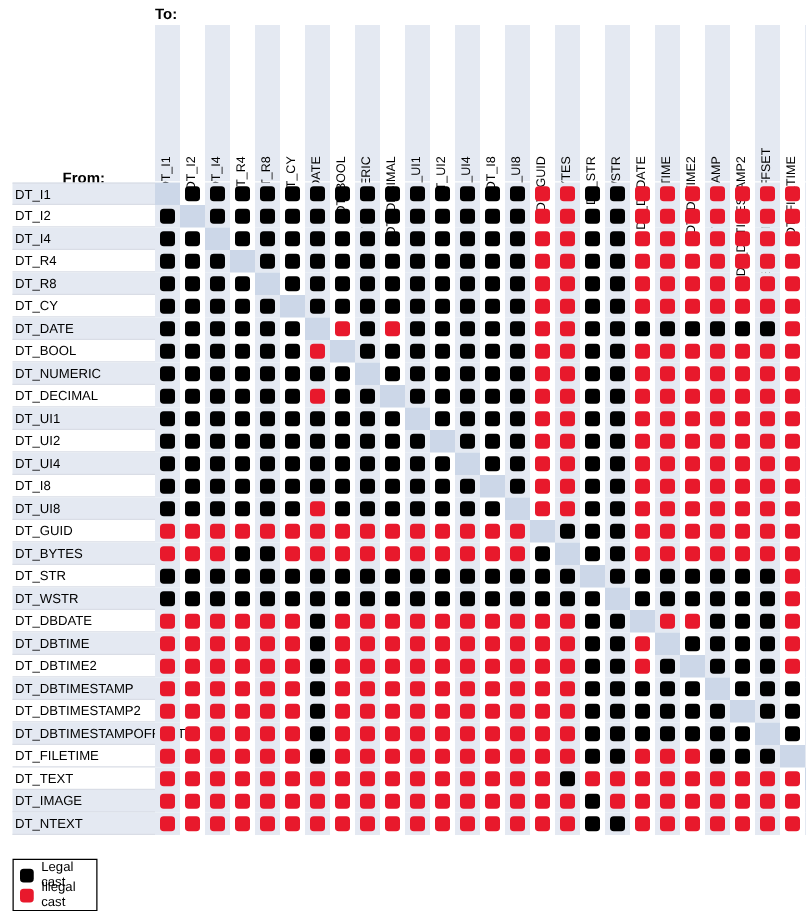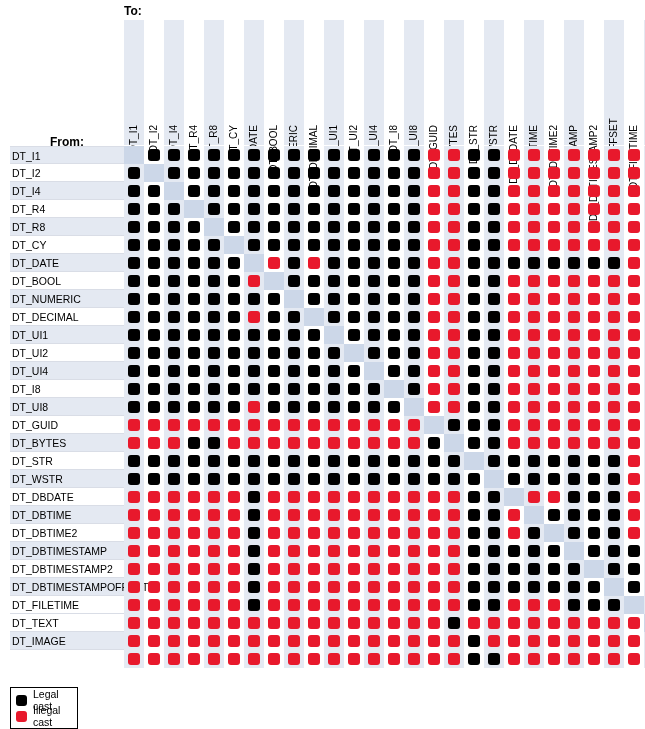--- a/index.html
+++ b/index.html
@@ -260,20 +260,21 @@
       <div class="rowhead alt">DT_WSTR</div>
       <div class="rowhead">DT_DBDATE</div>
       <div class="rowhead alt">DT_DBTIME</div>
       <div class="rowhead">DT_DBTIME2</div>
       <div class="rowhead alt">DT_DBTIMESTAMP</div>
       <div class="rowhead">DT_DBTIMESTAMP2</div>
       <div class="rowhead alt">DT_DBTIMESTAMPOFFSET</div>
       <div class="rowhead">DT_FILETIME</div>
       <div class="rowhead">DT_TEXT</div>
       <div class="rowhead alt">DT_IMAGE</div>
+      <div class="rowhead alt">DT_NTEXT</div>
     </div>
   <div id="grid">
       <div class="grow"><div class="gcell diag"></div><div class="gcell"><span class="dot legal"></span></div><div class="gcell stripe"><span class="dot legal"></span></div><div class="gcell"><span class="dot legal"></span></div><div class="gcell stripe"><span class="dot legal"></span></div><div class="gcell"><span class="dot legal"></span></div><div class="gcell stripe"><span class="dot legal"></span></div><div class="gcell"><span class="dot legal"></span></div><div class="gcell stripe"><span class="dot legal"></span></div><div class="gcell"><span class="dot legal"></span></div><div class="gcell stripe"><span class="dot legal"></span></div><div class="gcell"><span class="dot legal"></span></div><div class="gcell stripe"><span class="dot legal"></span></div><div class="gcell"><span class="dot legal"></span></div><div class="gcell stripe"><span class="dot legal"></span></div><div class="gcell"><span class="dot illegal"></span></div><div class="gcell stripe"><span class="dot illegal"></span></div><div class="gcell"><span class="dot legal"></span></div><div class="gcell stripe"><span class="dot legal"></span></div><div class="gcell"><span class="dot illegal"></span></div><div class="gcell stripe"><span class="dot illegal"></span></div><div class="gcell"><span class="dot illegal"></span></div><div class="gcell stripe"><span class="dot illegal"></span></div><div class="gcell"><span class="dot illegal"></span></div><div class="gcell stripe"><span class="dot illegal"></span></div><div class="gcell"><span class="dot illegal"></span></div><div class="gcell stripe"></div></div>
       <div class="grow"><div class="gcell stripe"><span class="dot legal"></span></div><div class="gcell diag"></div><div class="gcell stripe"><span class="dot legal"></span></div><div class="gcell"><span class="dot legal"></span></div><div class="gcell stripe"><span class="dot legal"></span></div><div class="gcell"><span class="dot legal"></span></div><div class="gcell stripe"><span class="dot legal"></span></div><div class="gcell"><span class="dot legal"></span></div><div class="gcell stripe"><span class="dot legal"></span></div><div class="gcell"><span class="dot legal"></span></div><div class="gcell stripe"><span class="dot legal"></span></div><div class="gcell"><span class="dot legal"></span></div><div class="gcell stripe"><span class="dot legal"></span></div><div class="gcell"><span class="dot legal"></span></div><div class="gcell stripe"><span class="dot legal"></span></div><div class="gcell"><span class="dot illegal"></span></div><div class="gcell stripe"><span class="dot illegal"></span></div><div class="gcell"><span class="dot legal"></span></div><div class="gcell stripe"><span class="dot legal"></span></div><div class="gcell"><span class="dot illegal"></span></div><div class="gcell stripe"><span class="dot illegal"></span></div><div class="gcell"><span class="dot illegal"></span></div><div class="gcell stripe"><span class="dot illegal"></span></div><div class="gcell"><span class="dot illegal"></span></div><div class="gcell stripe"><span class="dot illegal"></span></div><div class="gcell"><span class="dot illegal"></span></div><div class="gcell stripe"></div></div>
       <div class="grow"><div class="gcell stripe"><span class="dot legal"></span></div><div class="gcell"><span class="dot legal"></span></div><div class="gcell diag"></div><div class="gcell"><span class="dot legal"></span></div><div class="gcell stripe"><span class="dot legal"></span></div><div class="gcell"><span class="dot legal"></span></div><div class="gcell stripe"><span class="dot legal"></span></div><div class="gcell"><span class="dot legal"></span></div><div class="gcell stripe"><span class="dot legal"></span></div><div class="gcell"><span class="dot legal"></span></div><div class="gcell stripe"><span class="dot legal"></span></div><div class="gcell"><span class="dot legal"></span></div><div class="gcell stripe"><span class="dot legal"></span></div><div class="gcell"><span class="dot legal"></span></div><div class="gcell stripe"><span class="dot legal"></span></div><div class="gcell"><span class="dot illegal"></span></div><div class="gcell stripe"><span class="dot illegal"></span></div><div class="gcell"><span class="dot legal"></span></div><div class="gcell stripe"><span class="dot legal"></span></div><div class="gcell"><span class="dot illegal"></span></div><div class="gcell stripe"><span class="dot illegal"></span></div><div class="gcell"><span class="dot illegal"></span></div><div class="gcell stripe"><span class="dot illegal"></span></div><div class="gcell"><span class="dot illegal"></span></div><div class="gcell stripe"><span class="dot illegal"></span></div><div class="gcell"><span class="dot illegal"></span></div><div class="gcell stripe"></div></div>
       <div class="grow"><div class="gcell stripe"><span class="dot legal"></span></div><div class="gcell"><span class="dot legal"></span></div><div class="gcell stripe"><span class="dot legal"></span></div><div class="gcell diag"></div><div class="gcell stripe"><span class="dot legal"></span></div><div class="gcell"><span class="dot legal"></span></div><div class="gcell stripe"><span class="dot legal"></span></div><div class="gcell"><span class="dot legal"></span></div><div class="gcell stripe"><span class="dot legal"></span></div><div class="gcell"><span class="dot legal"></span></div><div class="gcell stripe"><span class="dot legal"></span></div><div class="gcell"><span class="dot legal"></span></div><div class="gcell stripe"><span class="dot legal"></span></div><div class="gcell"><span class="dot legal"></span></div><div class="gcell stripe"><span class="dot legal"></span></div><div class="gcell"><span class="dot illegal"></span></div><div class="gcell stripe"><span class="dot illegal"></span></div><div class="gcell"><span class="dot legal"></span></div><div class="gcell stripe"><span class="dot legal"></span></div><div class="gcell"><span class="dot illegal"></span></div><div class="gcell stripe"><span class="dot illegal"></span></div><div class="gcell"><span class="dot illegal"></span></div><div class="gcell stripe"><span class="dot illegal"></span></div><div class="gcell"><span class="dot illegal"></span></div><div class="gcell stripe"><span class="dot illegal"></span></div><div class="gcell"><span class="dot illegal"></span></div><div class="gcell stripe"></div></div>
       <div class="grow"><div class="gcell stripe"><span class="dot legal"></span></div><div class="gcell"><span class="dot legal"></span></div><div class="gcell stripe"><span class="dot legal"></span></div><div class="gcell"><span class="dot legal"></span></div><div class="gcell diag"></div><div class="gcell"><span class="dot legal"></span></div><div class="gcell stripe"><span class="dot legal"></span></div><div class="gcell"><span class="dot legal"></span></div><div class="gcell stripe"><span class="dot legal"></span></div><div class="gcell"><span class="dot legal"></span></div><div class="gcell stripe"><span class="dot legal"></span></div><div class="gcell"><span class="dot legal"></span></div><div class="gcell stripe"><span class="dot legal"></span></div><div class="gcell"><span class="dot legal"></span></div><div class="gcell stripe"><span class="dot legal"></span></div><div class="gcell"><span class="dot illegal"></span></div><div class="gcell stripe"><span class="dot illegal"></span></div><div class="gcell"><span class="dot legal"></span></div><div class="gcell stripe"><span class="dot legal"></span></div><div class="gcell"><span class="dot illegal"></span></div><div class="gcell stripe"><span class="dot illegal"></span></div><div class="gcell"><span class="dot illegal"></span></div><div class="gcell stripe"><span class="dot illegal"></span></div><div class="gcell"><span class="dot illegal"></span></div><div class="gcell stripe"><span class="dot illegal"></span></div><div class="gcell"><span class="dot illegal"></span></div><div class="gcell stripe"></div></div>
       <div class="grow"><div class="gcell stripe"><span class="dot legal"></span></div><div class="gcell"><span class="dot legal"></span></div><div class="gcell stripe"><span class="dot legal"></span></div><div class="gcell"><span class="dot legal"></span></div><div class="gcell stripe"><span class="dot legal"></span></div><div class="gcell diag"></div><div class="gcell stripe"><span class="dot legal"></span></div><div class="gcell"><span class="dot legal"></span></div><div class="gcell stripe"><span class="dot legal"></span></div><div class="gcell"><span class="dot legal"></span></div><div class="gcell stripe"><span class="dot legal"></span></div><div class="gcell"><span class="dot legal"></span></div><div class="gcell stripe"><span class="dot legal"></span></div><div class="gcell"><span class="dot legal"></span></div><div class="gcell stripe"><span class="dot legal"></span></div><div class="gcell"><span class="dot illegal"></span></div><div class="gcell stripe"><span class="dot illegal"></span></div><div class="gcell"><span class="dot legal"></span></div><div class="gcell stripe"><span class="dot legal"></span></div><div class="gcell"><span class="dot illegal"></span></div><div class="gcell stripe"><span class="dot illegal"></span></div><div class="gcell"><span class="dot illegal"></span></div><div class="gcell stripe"><span class="dot illegal"></span></div><div class="gcell"><span class="dot illegal"></span></div><div class="gcell stripe"><span class="dot illegal"></span></div><div class="gcell"><span class="dot illegal"></span></div><div class="gcell stripe"></div></div>
       <div class="grow"><div class="gcell stripe"><span class="dot legal"></span></div><div class="gcell"><span class="dot legal"></span></div><div class="gcell stripe"><span class="dot legal"></span></div><div class="gcell"><span class="dot legal"></span></div><div class="gcell stripe"><span class="dot legal"></span></div><div class="gcell"><span class="dot legal"></span></div><div class="gcell diag"></div><div class="gcell"><span class="dot illegal"></span></div><div class="gcell stripe"><span class="dot legal"></span></div><div class="gcell"><span class="dot illegal"></span></div><div class="gcell stripe"><span class="dot legal"></span></div><div class="gcell"><span class="dot legal"></span></div><div class="gcell stripe"><span class="dot legal"></span></div><div class="gcell"><span class="dot legal"></span></div><div class="gcell stripe"><span class="dot legal"></span></div><div class="gcell"><span class="dot illegal"></span></div><div class="gcell stripe"><span class="dot illegal"></span></div><div class="gcell"><span class="dot legal"></span></div><div class="gcell stripe"><span class="dot legal"></span></div><div class="gcell"><span class="dot legal"></span></div><div class="gcell stripe"><span class="dot legal"></span></div><div class="gcell"><span class="dot legal"></span></div><div class="gcell stripe"><span class="dot legal"></span></div><div class="gcell"><span class="dot legal"></span></div><div class="gcell stripe"><span class="dot legal"></span></div><div class="gcell"><span class="dot illegal"></span></div><div class="gcell stripe"></div></div>
       <div class="grow"><div class="gcell stripe"><span class="dot legal"></span></div><div class="gcell"><span class="dot legal"></span></div><div class="gcell stripe"><span class="dot legal"></span></div><div class="gcell"><span class="dot legal"></span></div><div class="gcell stripe"><span class="dot legal"></span></div><div class="gcell"><span class="dot legal"></span></div><div class="gcell stripe"><span class="dot illegal"></span></div><div class="gcell diag"></div><div class="gcell stripe"><span class="dot legal"></span></div><div class="gcell"><span class="dot legal"></span></div><div class="gcell stripe"><span class="dot legal"></span></div><div class="gcell"><span class="dot legal"></span></div><div class="gcell stripe"><span class="dot legal"></span></div><div class="gcell"><span class="dot legal"></span></div><div class="gcell stripe"><span class="dot legal"></span></div><div class="gcell"><span class="dot illegal"></span></div><div class="gcell stripe"><span class="dot illegal"></span></div><div class="gcell"><span class="dot legal"></span></div><div class="gcell stripe"><span class="dot legal"></span></div><div class="gcell"><span class="dot illegal"></span></div><div class="gcell stripe"><span class="dot illegal"></span></div><div class="gcell"><span class="dot illegal"></span></div><div class="gcell stripe"><span class="dot illegal"></span></div><div class="gcell"><span class="dot illegal"></span></div><div class="gcell stripe"><span class="dot illegal"></span></div><div class="gcell"><span class="dot illegal"></span></div><div class="gcell stripe"></div></div>

